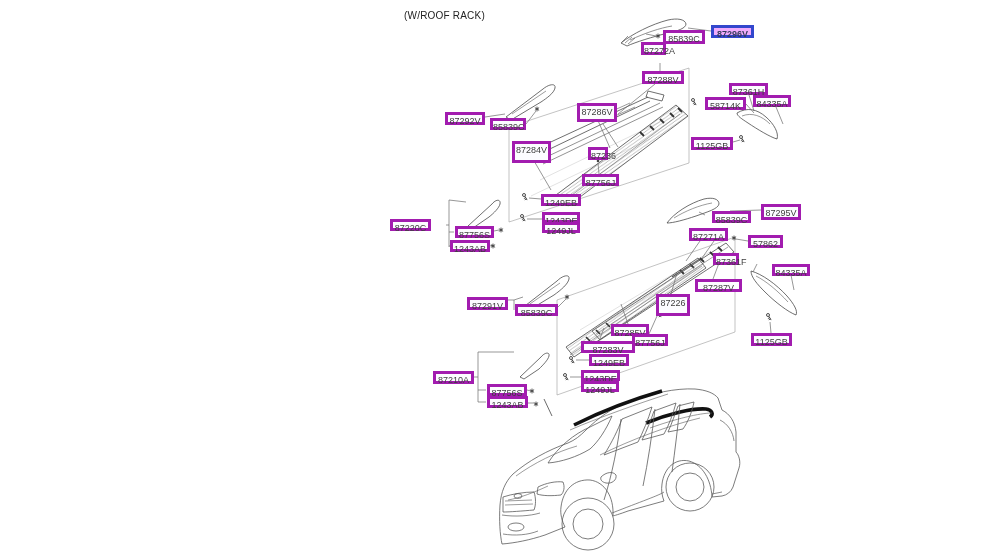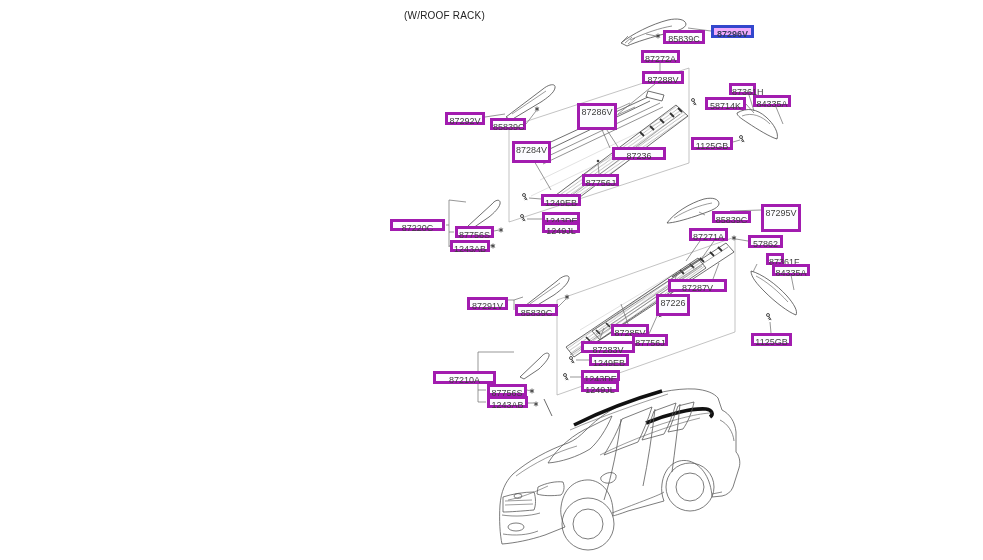--- a/index.html
+++ b/index.html
@@ -206,52 +206,52 @@
       <ellipse cx="516" cy="527" rx="8" ry="4"></ellipse>
 
       <path d="M601,477 C606,472 613,471 616,475 C617,480 612,484 606,483 C602,482 600,480 601,477 Z"></path>
 
       <path d="M720,420 C728,424 733,432 734,441" stroke-width="0.7"></path>
     </g>
   </svg>
 
   <div class="pl" style="left:663px;top:30px;width:42px;height:14px">85839C</div>
   <div class="pl hl" style="left:711px;top:25px;width:43px;height:13px">87296V</div>
-  <div class="pl" style="left:641px;top:50px;width:39px;height:13px">87272A</div>
+  <div class="pl" style="left:641px;top:42px;width:25px;height:13px">87272A</div>
   <div class="pl" style="left:642px;top:71px;width:42px;height:13px">87288V</div>
-  <div class="pl" style="left:729px;top:83px;width:27px;height:12px">87361H</div>
+  <div class="pl" style="left:729px;top:83px;width:39px;height:12px">87361H</div>
   <div class="pl" style="left:705px;top:97px;width:41px;height:13px">58714K</div>
   <div class="pl" style="left:753px;top:95px;width:38px;height:12px">84335A</div>
   <div class="pl" style="left:445px;top:112px;width:40px;height:13px">87292V</div>
   <div class="pl" style="left:490px;top:118px;width:36px;height:12px">85839C</div>
-  <div class="pl" style="left:577px;top:103px;width:40px;height:27px">87286V</div>
+  <div class="pl" style="left:577px;top:103px;width:40px;height:19px">87286V</div>
   <div class="pl" style="left:512px;top:141px;width:39px;height:22px">87284V</div>
-  <div class="pl" style="left:612px;top:147px;width:54px;height:13px">87236</div>
+  <div class="pl" style="left:588px;top:147px;width:20px;height:13px">87236</div>
   <div class="pl" style="left:691px;top:137px;width:42px;height:13px">1125GB</div>
   <div class="pl" style="left:582px;top:174px;width:37px;height:12px">87756J</div>
   <div class="pl" style="left:541px;top:194px;width:40px;height:12px">1249EB</div>
   <div class="pl" style="left:542px;top:212px;width:38px;height:11px">1243DE</div>
   <div class="pl" style="left:542px;top:222px;width:38px;height:11px">1249JL</div>
-  <div class="pl" style="left:390px;top:219px;width:55px;height:12px">87220C</div>
+  <div class="pl" style="left:390px;top:219px;width:41px;height:12px">87220C</div>
   <div class="pl" style="left:455px;top:226px;width:39px;height:12px">87756S</div>
   <div class="pl" style="left:450px;top:240px;width:40px;height:12px">1243AB</div>
-  <div class="pl" style="left:761px;top:204px;width:40px;height:28px">87295V</div>
+  <div class="pl" style="left:761px;top:204px;width:40px;height:16px">87295V</div>
   <div class="pl" style="left:712px;top:211px;width:39px;height:12px">85839C</div>
   <div class="pl" style="left:689px;top:228px;width:39px;height:13px">87271A</div>
   <div class="pl" style="left:748px;top:235px;width:35px;height:13px">57862</div>
-  <div class="pl" style="left:766px;top:253px;width:18px;height:12px">87361F</div>
+  <div class="pl" style="left:713px;top:253px;width:26px;height:12px">87361F</div>
   <div class="pl" style="left:772px;top:264px;width:38px;height:12px">84335A</div>
-  <div class="pl" style="left:668px;top:279px;width:59px;height:13px">87287V</div>
+  <div class="pl" style="left:695px;top:279px;width:47px;height:13px">87287V</div>
   <div class="pl" style="left:656px;top:294px;width:34px;height:22px">87226</div>
   <div class="pl" style="left:467px;top:297px;width:41px;height:13px">87291V</div>
   <div class="pl" style="left:515px;top:304px;width:43px;height:12px">85839C</div>
   <div class="pl" style="left:611px;top:324px;width:38px;height:12px">87285V</div>
   <div class="pl" style="left:632px;top:334px;width:36px;height:12px">87756J</div>
   <div class="pl" style="left:581px;top:341px;width:54px;height:12px">87283V</div>
   <div class="pl" style="left:589px;top:354px;width:40px;height:12px">1249EB</div>
   <div class="pl" style="left:581px;top:370px;width:39px;height:11px">1243DE</div>
   <div class="pl" style="left:581px;top:381px;width:38px;height:11px">1249JL</div>
-  <div class="pl" style="left:433px;top:371px;width:63px;height:13px">87210A</div>
+  <div class="pl" style="left:433px;top:371px;width:41px;height:13px">87210A</div>
   <div class="pl" style="left:487px;top:384px;width:40px;height:12px">87756S</div>
   <div class="pl" style="left:487px;top:396px;width:41px;height:12px">1243AB</div>
   <div class="pl" style="left:751px;top:333px;width:41px;height:13px">1125GB</div>
 
 </div>
 
 </body></html>

